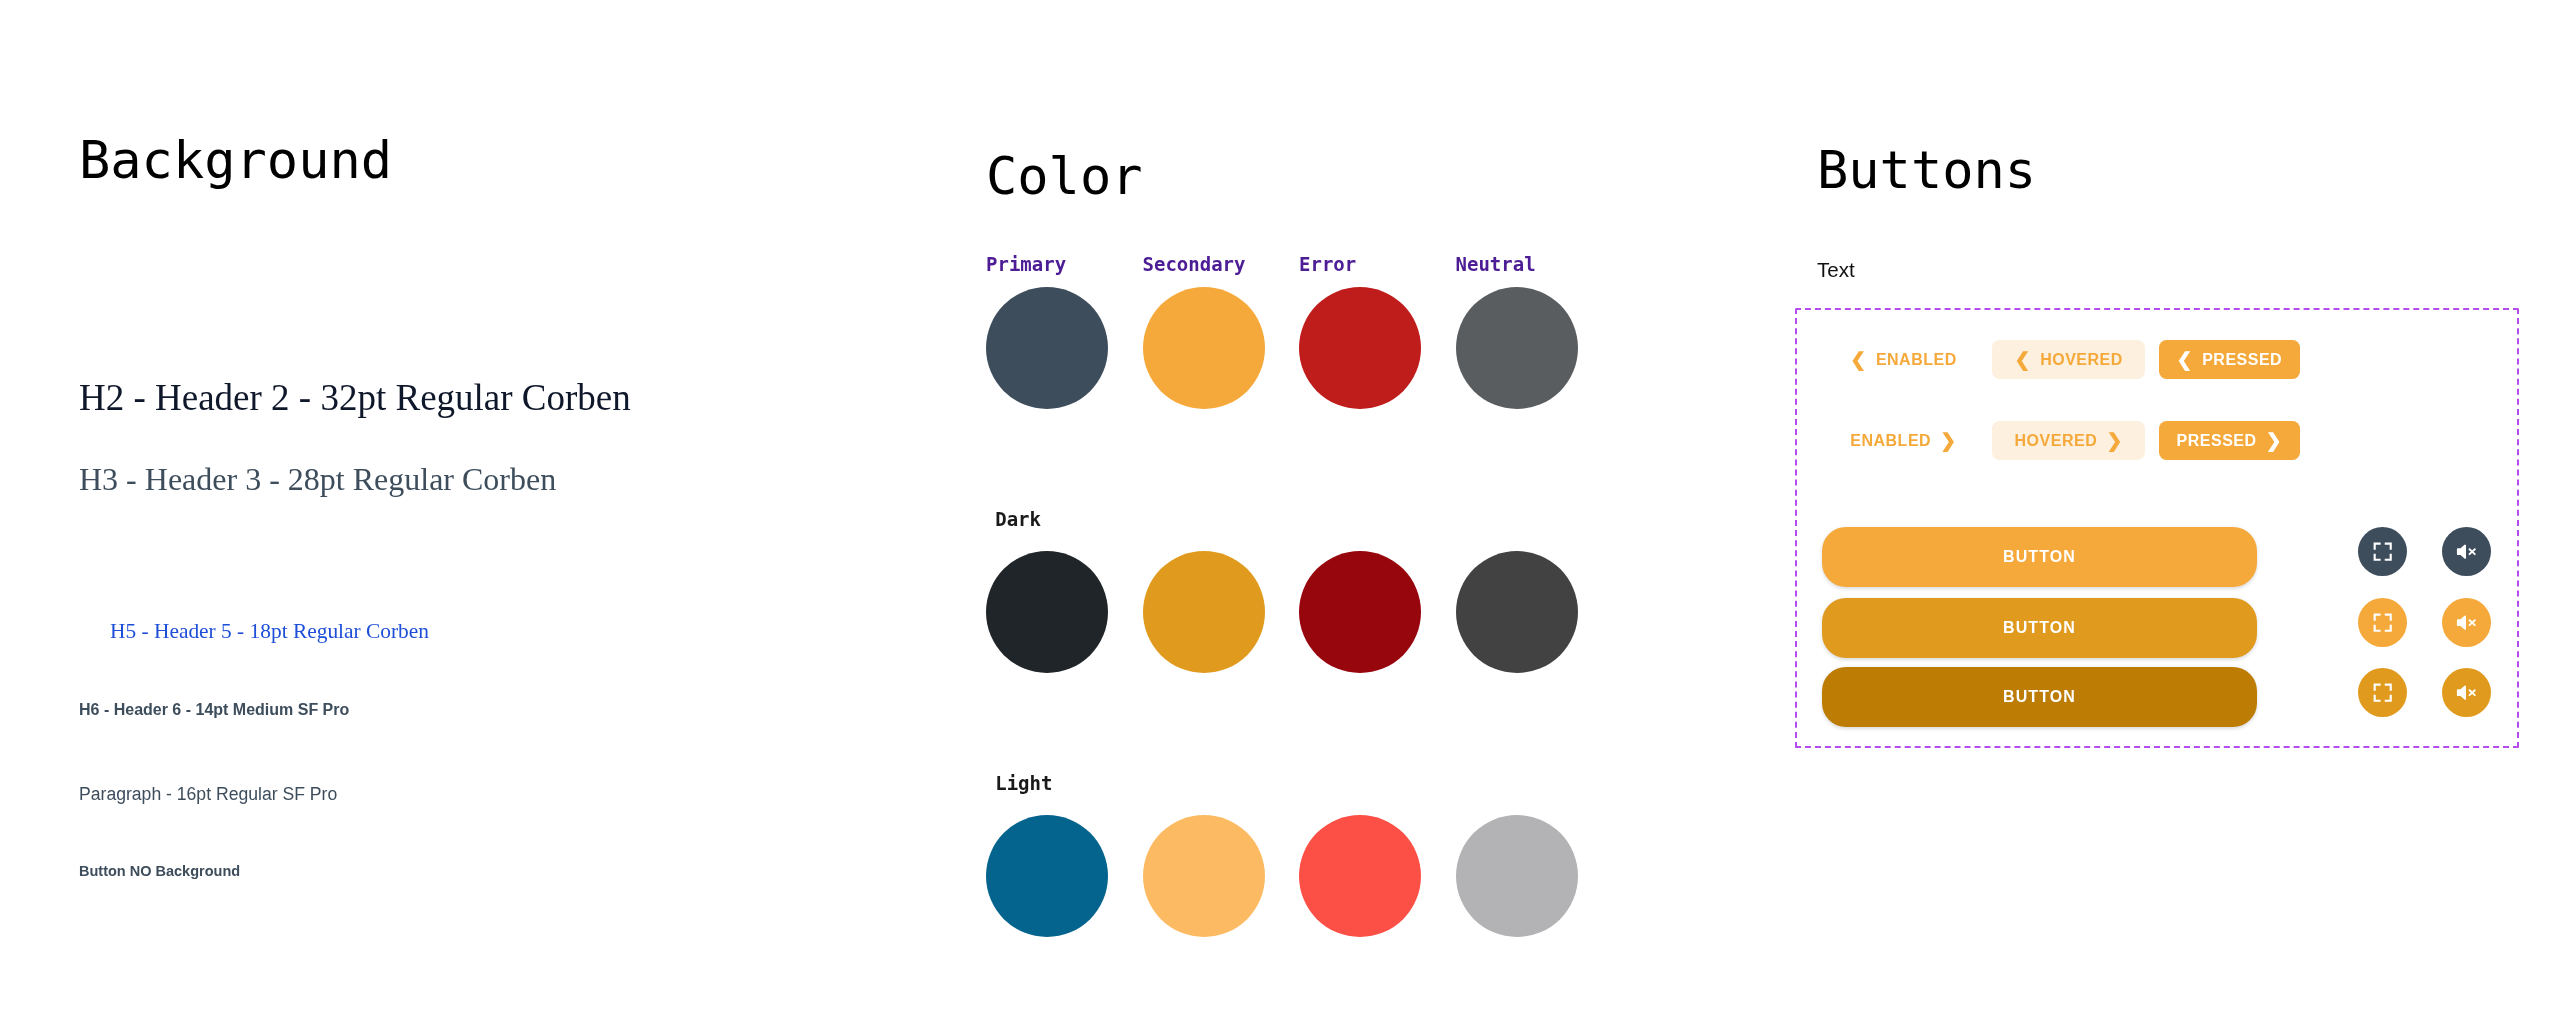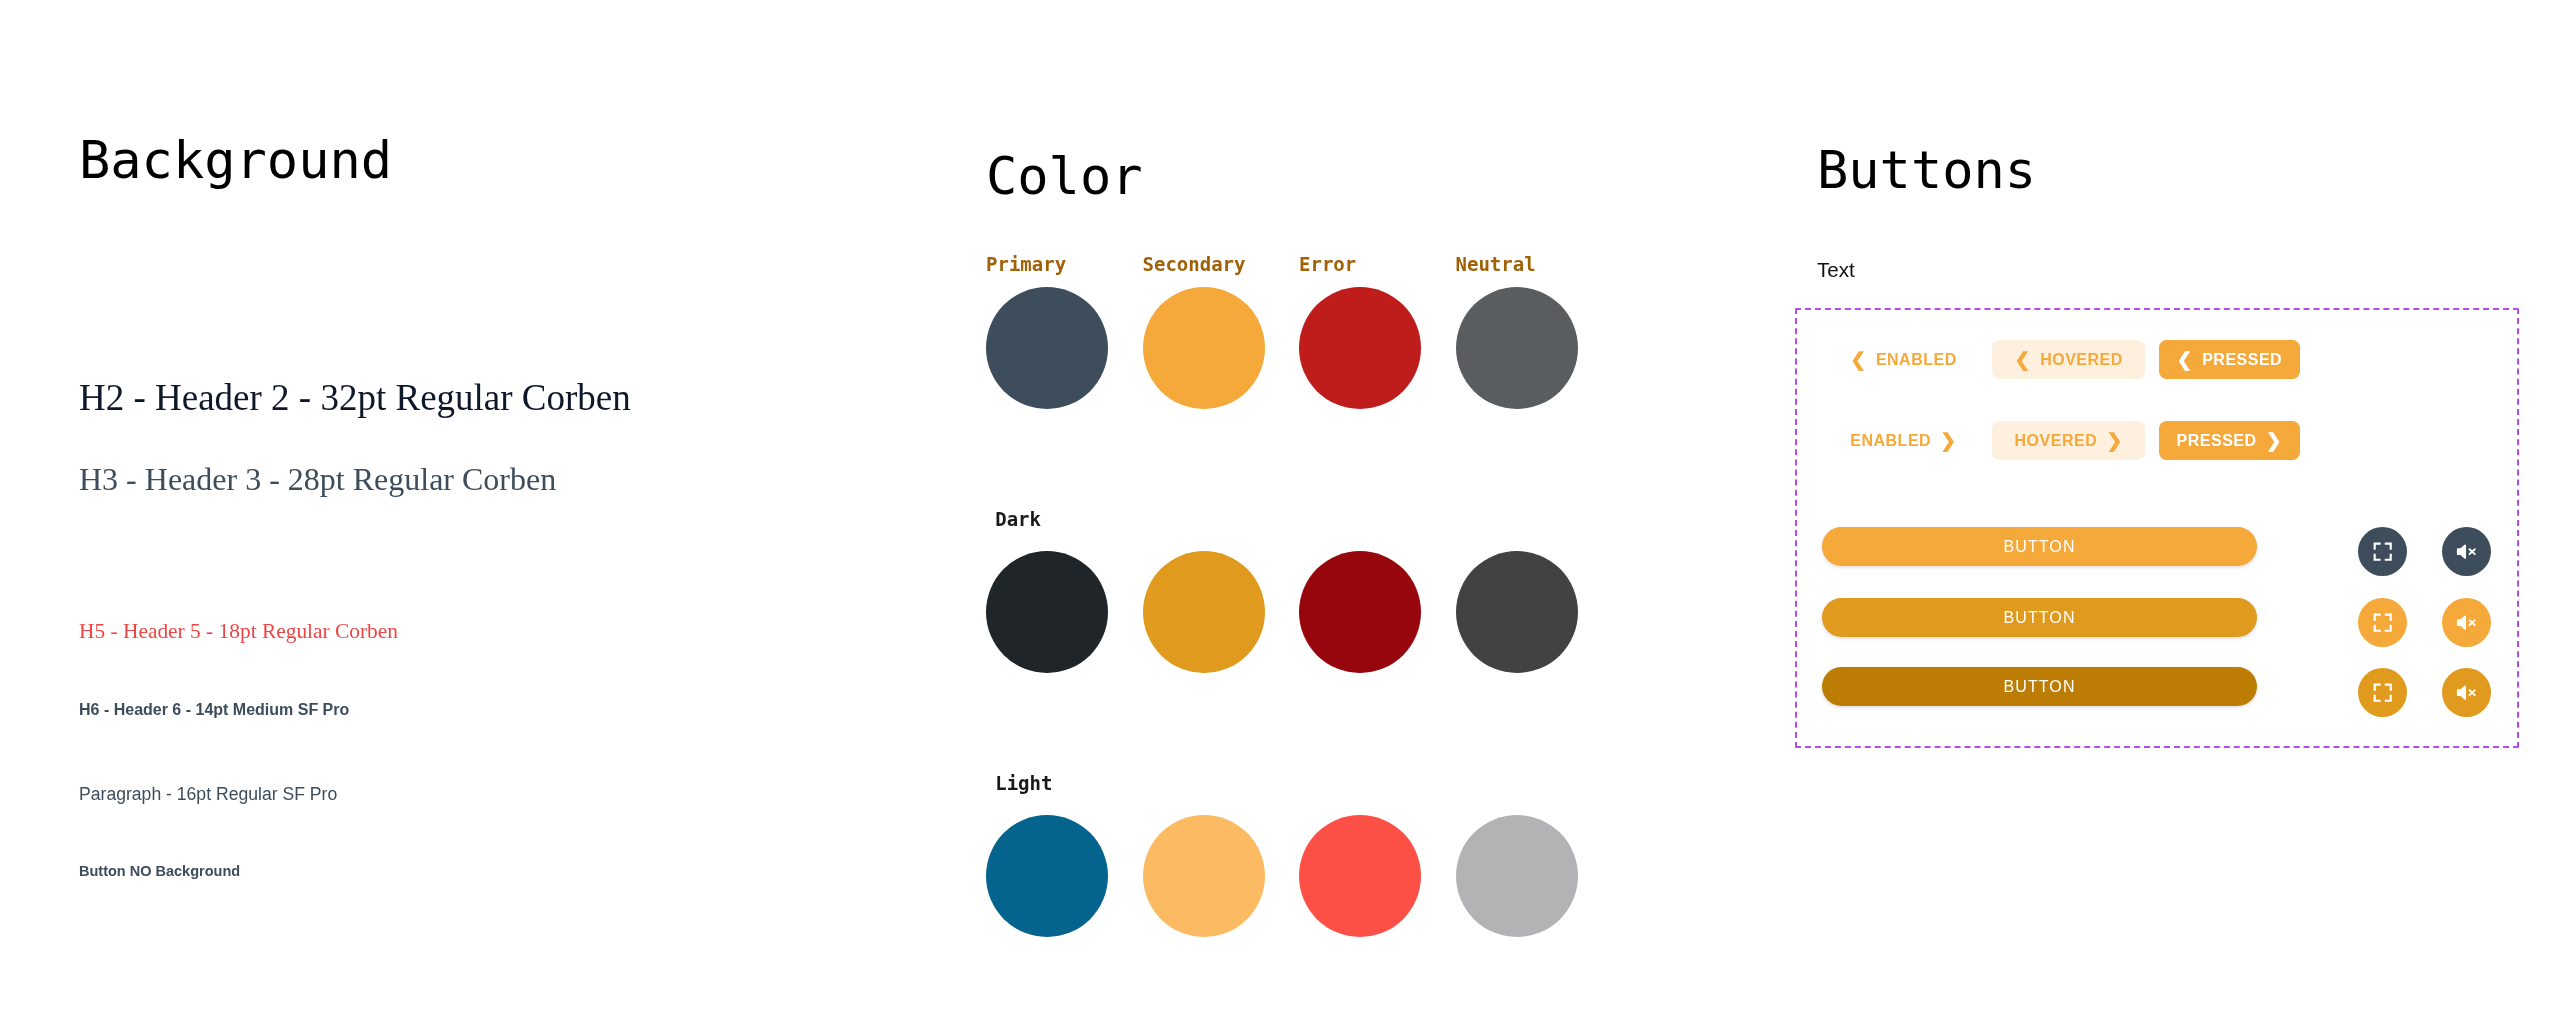--- a/index.html
+++ b/index.html
@@ -76,21 +76,21 @@
   }
   .color-col-headers {
     position: relative;
     height: 34px;
     display: flex;
   }
   .col-head {
     font-family: "DejaVu Sans Mono", "Liberation Mono", monospace;
     font-size: 19px;
     font-weight: 700;
-    color: #a16207;
+    color: #4c1d95;
     width: 164px;
     text-align: left;
     white-space: nowrap;
   }
   .color-row {
     position: relative;
     display: flex;
     height: 221px;
   }
   .swatch-cell { width: 164px; }
@@ -174,27 +174,27 @@
   .tb-pressed { color: #ffffff; background: #f5a93a; }
 
   .slot-enabled { width: 153px; }
   .slot-hovered { width: 153px; margin-left: 12.2px; }
   .slot-pressed { width: 141px; margin-left: 13.7px; }
 
   
   .pill-btn {
     position: absolute;
     width: 435px;
-    height: 39px;
+    height: 60px;
     border-radius: 24px;
     border: none;
     color: #ffffff;
     font-family: "Liberation Sans", sans-serif;
     font-size: 16px;
-    font-weight: 400;
+    font-weight: 700;
     letter-spacing: 1.1px;
     display: flex;
     align-items: center;
     justify-content: center;
     cursor: pointer;
     box-shadow: 0 1.5px 3.8px rgba(0,0,0,0.14);
   }
   #pill-btn-1 { left: 1822px; top: 517px; background: #f5a93a; }
   #pill-btn-2 { left: 1822px; top: 588px; background: #e09a1e; }
   #pill-btn-3 { left: 1822px; top: 657px; background: #bd7d05; }
@@ -223,21 +223,21 @@
 </head>
 <body>
 
 <div class="page">
 
   <section id="typography-section">
     <h1 class="section-title" id="typography-title">Background</h1>
 
     <div class="type-row" id="type-h2" style="color: #0f172a;">H2 - Header 2 - 32pt Regular Corben</div>
     <div class="type-row" id="type-h3" style="color: rgb(61, 77, 92);">H3 - Header 3 - 28pt Regular Corben</div>
-    <div class="type-row" id="type-h5" style="color: #ef4444;">H5 - Header 5 - 18pt Regular Corben</div>
+    <div class="type-row" id="type-h5" style="color: #1d4ed8; margin-left: 31px;">H5 - Header 5 - 18pt Regular Corben</div>
     <div class="type-row" id="type-h6" style="color: rgb(61, 77, 92);">H6 - Header 6 - 14pt Medium SF Pro</div>
     <div class="type-row" id="type-paragraph" style="color: rgb(61, 77, 92);">Paragraph - 16pt Regular SF Pro</div>
     <div class="type-row" id="type-button-nobg" style="color: rgb(61, 77, 92);">Button NO Background</div>
   </section>
 
   <section id="color-section">
     <h1 class="section-title" id="color-title">Color</h1>
 
     <div class="color-grid">
 

